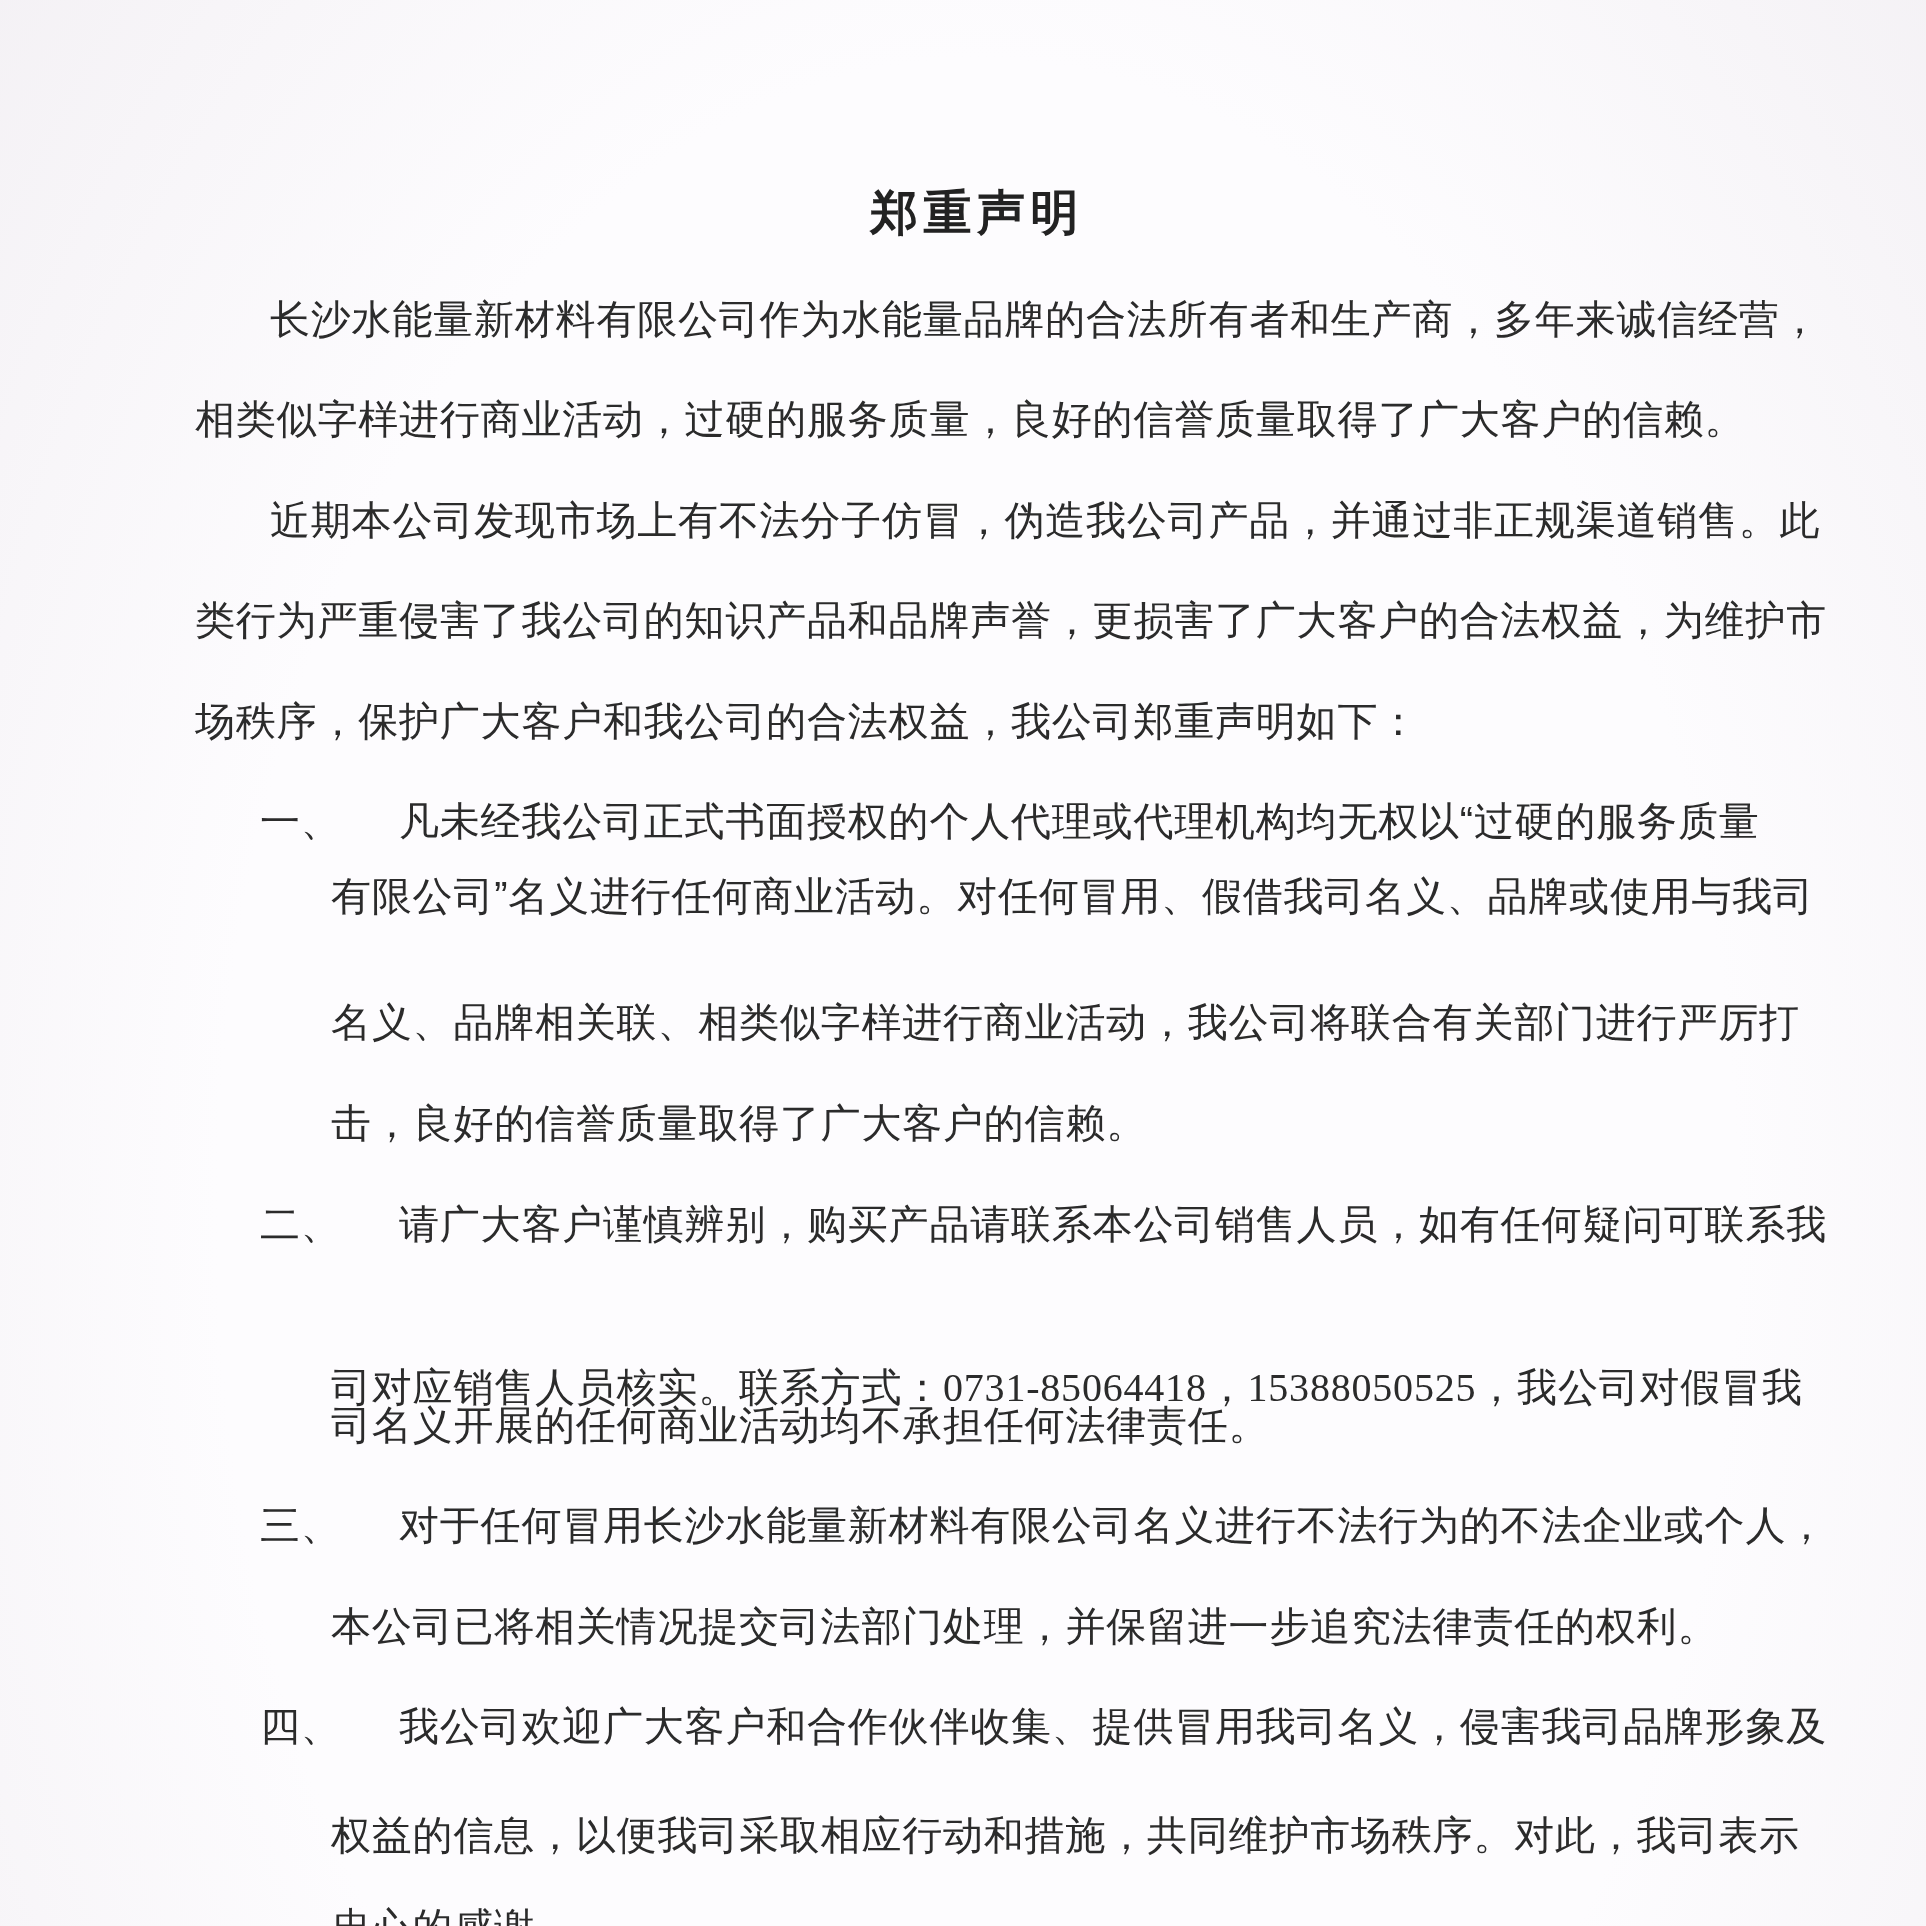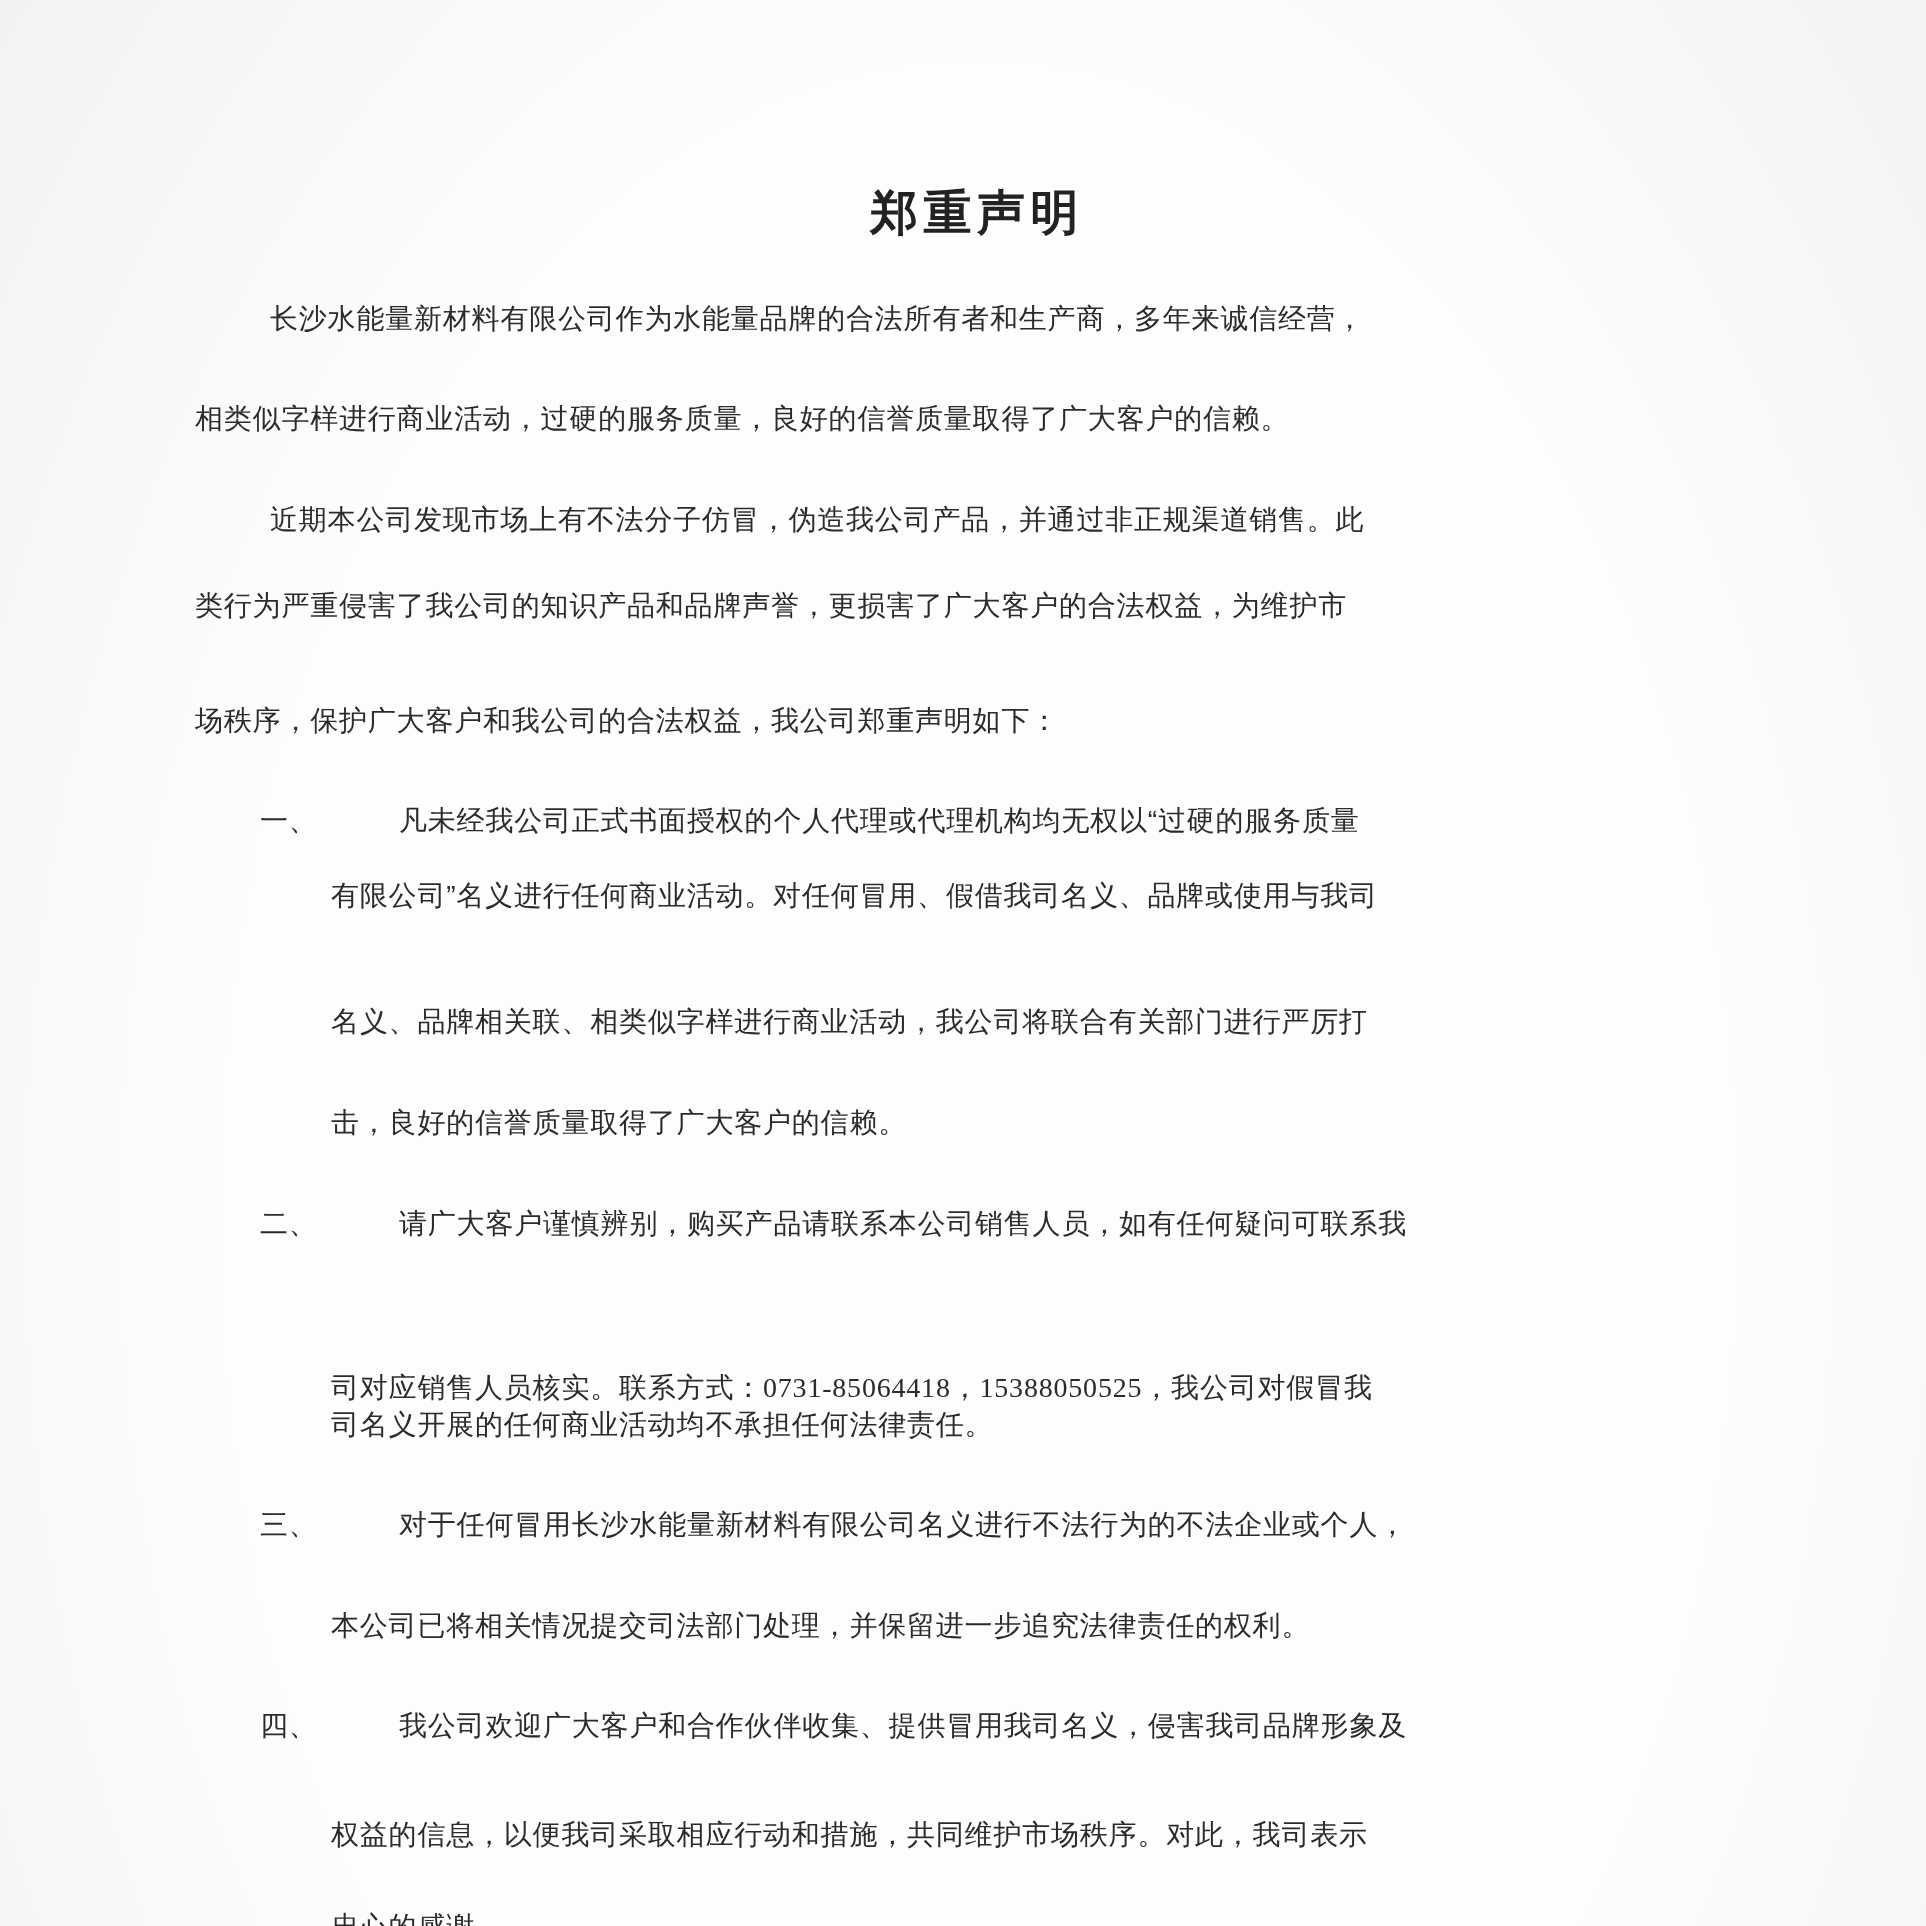--- a/index.html
+++ b/index.html
@@ -16,40 +16,40 @@
     top:181px;left:0;width:100%;
     margin:0;
     text-align:center;
     font-size:48px;
     font-weight:bold;
     letter-spacing:5.4px;
     color:#222;
   }
   .line{
     position:absolute;
-    font-size:28px;
+    font-size:40px;
     line-height:58px;
     white-space:nowrap;
     letter-spacing:0.8px;
     color:#2b2b2b;
   }
   .num{display:inline-block;width:139px;}
 </style>
 </head>
 <body>
 
 <div class="page">
 
   <h1 class="title">郑重声明</h1>
 
   <div id="lines">
       <div class="line" style="top: 290px; left: 270px;"><span>长沙水能量新材料有限公司作为水能量品牌的合法所有者和生产商，多年来诚信经营，</span></div>
       <div class="line" style="top: 390px; left: 195px;"><span>相类似字样进行商业活动，过硬的服务质量，良好的信誉质量取得了广大客户的信赖。</span></div>
       <div class="line" style="top: 491px; left: 270px;"><span>近期本公司发现市场上有不法分子仿冒，伪造我公司产品，并通过非正规渠道销售。此</span></div>
-      <div class="line" style="top: 577px; left: 195px;"><span>类行为严重侵害了我公司的知识产品和品牌声誉，更损害了广大客户的合法权益，为维护市</span></div>
+      <div class="line" style="top: 591px; left: 195px;"><span>类行为严重侵害了我公司的知识产品和品牌声誉，更损害了广大客户的合法权益，为维护市</span></div>
       <div class="line" style="top: 692px; left: 195px;"><span>场秩序，保护广大客户和我公司的合法权益，我公司郑重声明如下：</span></div>
       <div class="line" style="top: 792px; left: 260px;"><span class="num">一、</span><span>凡未经我公司正式书面授权的个人代理或代理机构均无权以“过硬的服务质量</span></div>
       <div class="line" style="top: 867px; left: 331px;"><span>有限公司”名义进行任何商业活动。对任何冒用、假借我司名义、品牌或使用与我司</span></div>
       <div class="line" style="top: 993px; left: 331px;"><span>名义、品牌相关联、相类似字样进行商业活动，我公司将联合有关部门进行严厉打</span></div>
       <div class="line" style="top: 1094px; left: 331px;"><span>击，良好的信誉质量取得了广大客户的信赖。</span></div>
       <div class="line" style="top: 1195px; left: 260px;"><span class="num">二、</span><span>请广大客户谨慎辨别，购买产品请联系本公司销售人员，如有任何疑问可联系我</span></div>
       <div class="line" style="top: 1359px; left: 331px; font-family: Liberation Serif, serif;"><span>司对应销售人员核实。联系方式：0731-85064418，15388050525，我公司对假冒我</span></div>
       <div class="line" style="top: 1396px; left: 331px;"><span>司名义开展的任何商业活动均不承担任何法律责任。</span></div>
       <div class="line" style="top: 1496px; left: 260px;"><span class="num">三、</span><span>对于任何冒用长沙水能量新材料有限公司名义进行不法行为的不法企业或个人，</span></div>
       <div class="line" style="top: 1597px; left: 331px;"><span>本公司已将相关情况提交司法部门处理，并保留进一步追究法律责任的权利。</span></div>

